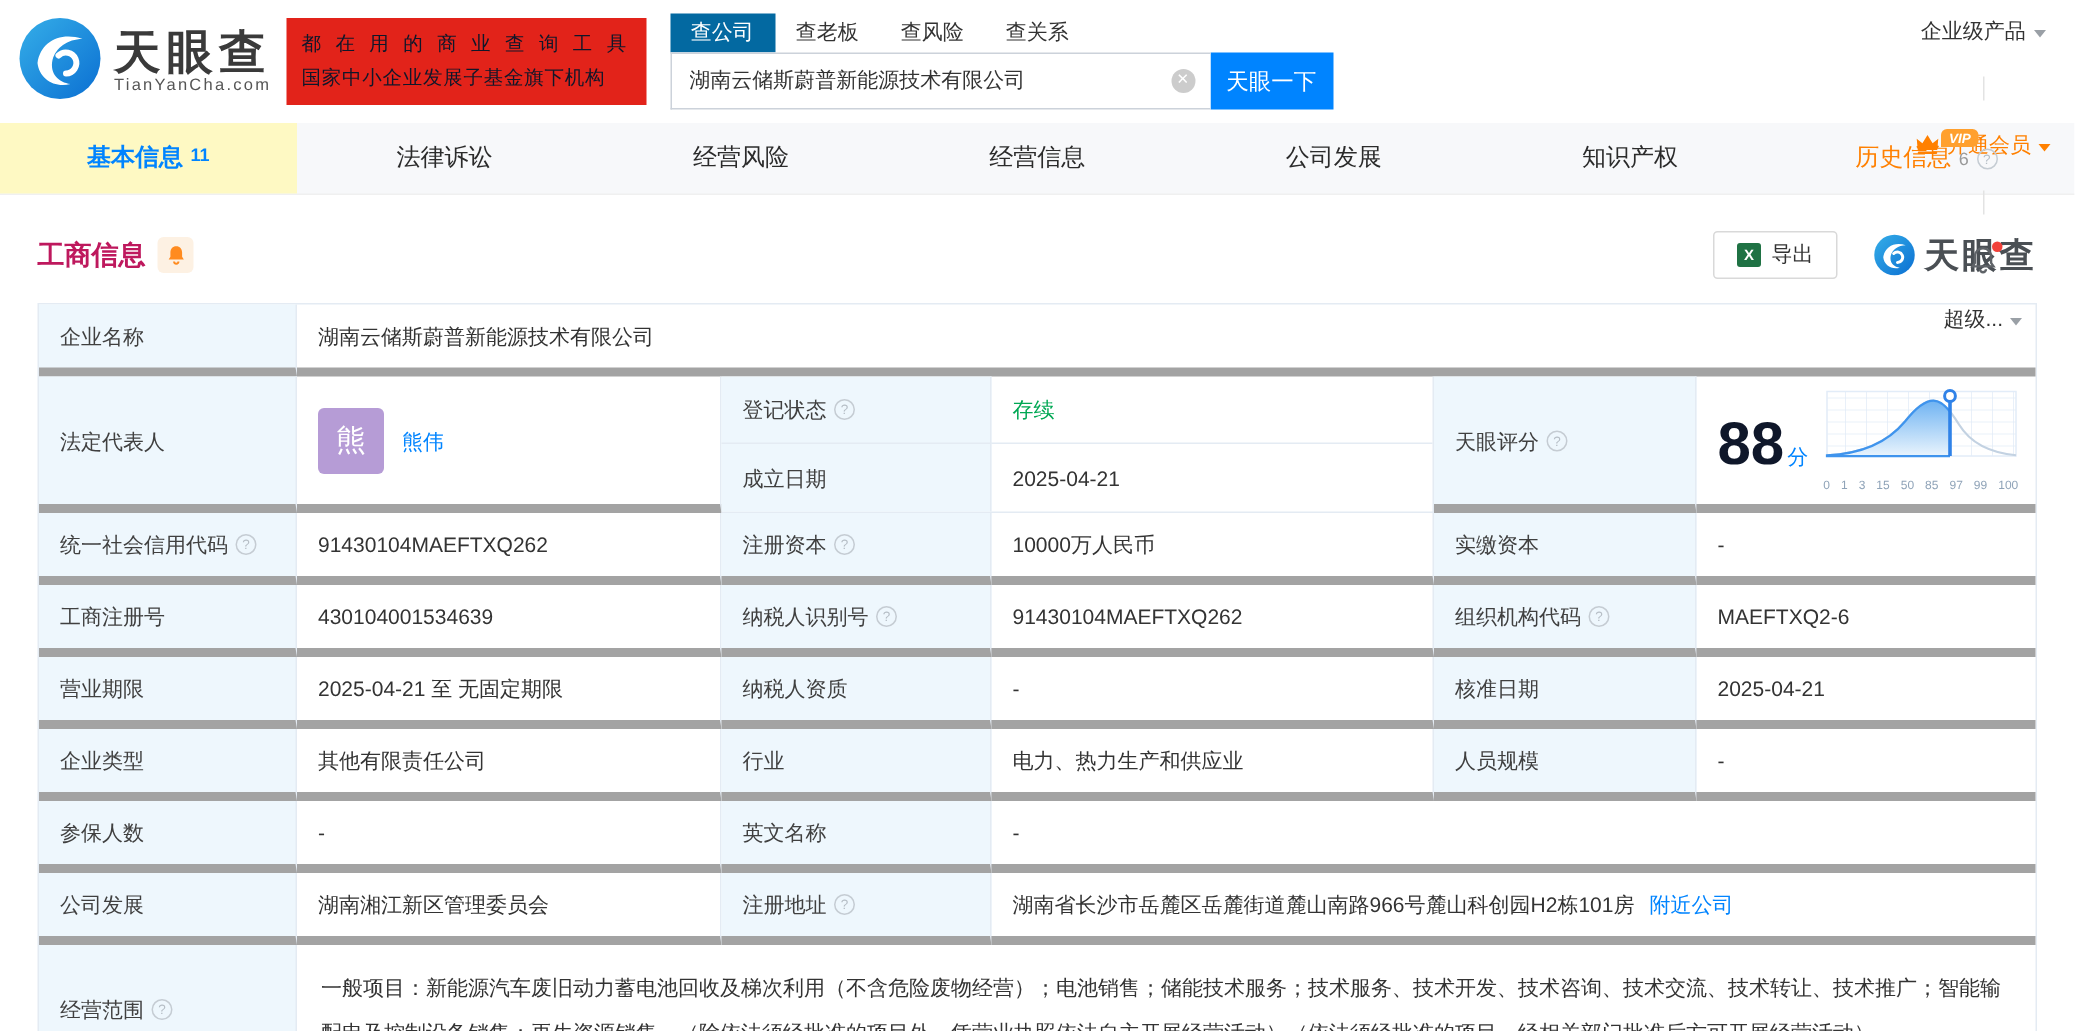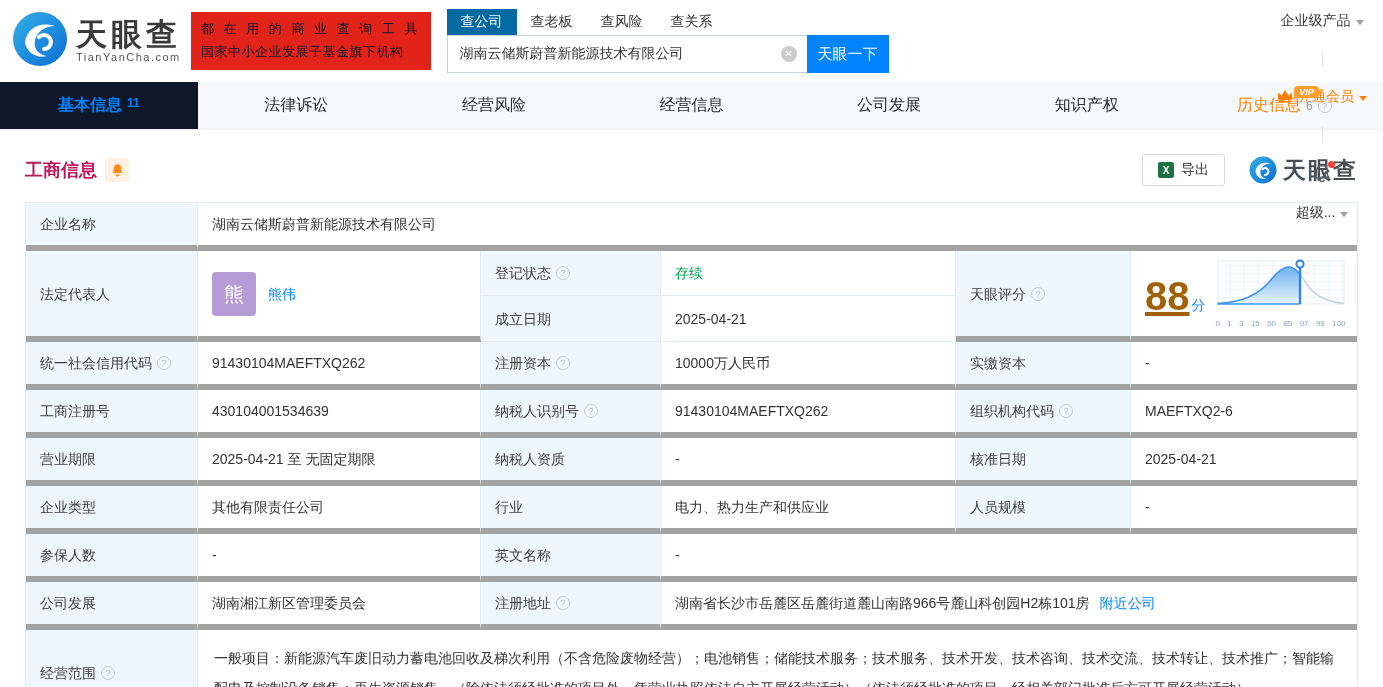--- a/index.html
+++ b/index.html
@@ -30,21 +30,21 @@
   .caret { width:0; height:0; border-left:4px solid transparent; border-right:4px solid transparent; border-top:5px solid #9aa0a6; margin-top:2px; }
   .nav-sep { width:1px; height:16px; background:#e3e3e3; }
   .vip-link { color:#ff8000; }
   .vip-link .caret { border-top-color:#ff8000; }
   .bell-wrap { position:relative; cursor:pointer; display:flex; }
   .red-dot { position:absolute; top:-3px; right:-4px; width:7px; height:7px; background:#f2413a; border-radius:50%; }
 
   
   .page-tabs { display:flex; background:#f7f8fa; height:48px; border-bottom:1px solid #f0f0f0; }
   .ptab { flex:1; display:flex; align-items:center; justify-content:center; font-size:16px; color:#2b2b2b; cursor:pointer; position:relative; }
-  .ptab.active { background:#0f172a; color:#0084ff; font-weight:700; }
+  .ptab.active { background:#fef9c3; color:#0084ff; font-weight:700; }
   .ptab .count { font-size:12px; margin-left:5px; margin-top:-6px; }
   .ptab.active .count { color:#0084ff; }
   .ptab.vip-tab { color:#ff8000; }
   .ptab.vip-tab .count { color:#999; margin-top:0; }
   .vip-badge { position:absolute; top:4px; left:50%; transform:translateX(10px); background:#ffa02e; color:#fff; font-size:9px; font-style:italic; font-weight:700; padding:1px 5px; border-radius:4px 4px 4px 0; }
   .help { display:inline-flex; align-items:center; justify-content:center; width:14px; height:14px; border:1px solid #c5ccd3; border-radius:50%; color:#b6bec6; font-size:9px; margin-left:5px; cursor:pointer; flex:none; }
   .help::before { content:"?"; }
 
   
   .section-head { display:flex; align-items:center; margin:24px 25px 16px; }
@@ -71,21 +71,21 @@
   .sub2 .cell.sub-bot { border-bottom:none; }
   .sub2 .cell.sub-val { border-right:none; }
   .green { color:#00a854; }
   .link { color:#0084ff; cursor:pointer; text-decoration:none; }
   .avatar { width:44px; height:44px; border-radius:4px; background:#b69cd6; color:#fff; font-size:20px; display:flex; align-items:center; justify-content:center; margin-right:12px; cursor:pointer; flex:none; }
   .scope-val { display:block; line-height:30px; padding:13px 16px; }
   .addr-gap { margin-left:10px; white-space:nowrap; }
 
   
   .score-cell { display:flex; align-items:center; gap:10px; padding:6px 10px 2px 14px; }
-  .score-num { font-size:40px; font-weight:700; color:#a16207; line-height:1;text-decoration:underline; }
+  .score-num { font-size:40px; font-weight:700; color:#0f172a; line-height:1; }
   .score-unit { font-size:14px; color:#0084ff; margin-left:2px; }
   .score-chart { display:flex; flex-direction:column; }
   .score-axis { display:flex; justify-content:space-between; width:130px; font-size:8px; color:#8fa3b8; margin-top:1px; }
 </style>
 </head>
 <body>
 
 <header class="topbar">
   <div class="logo">
     <span>

